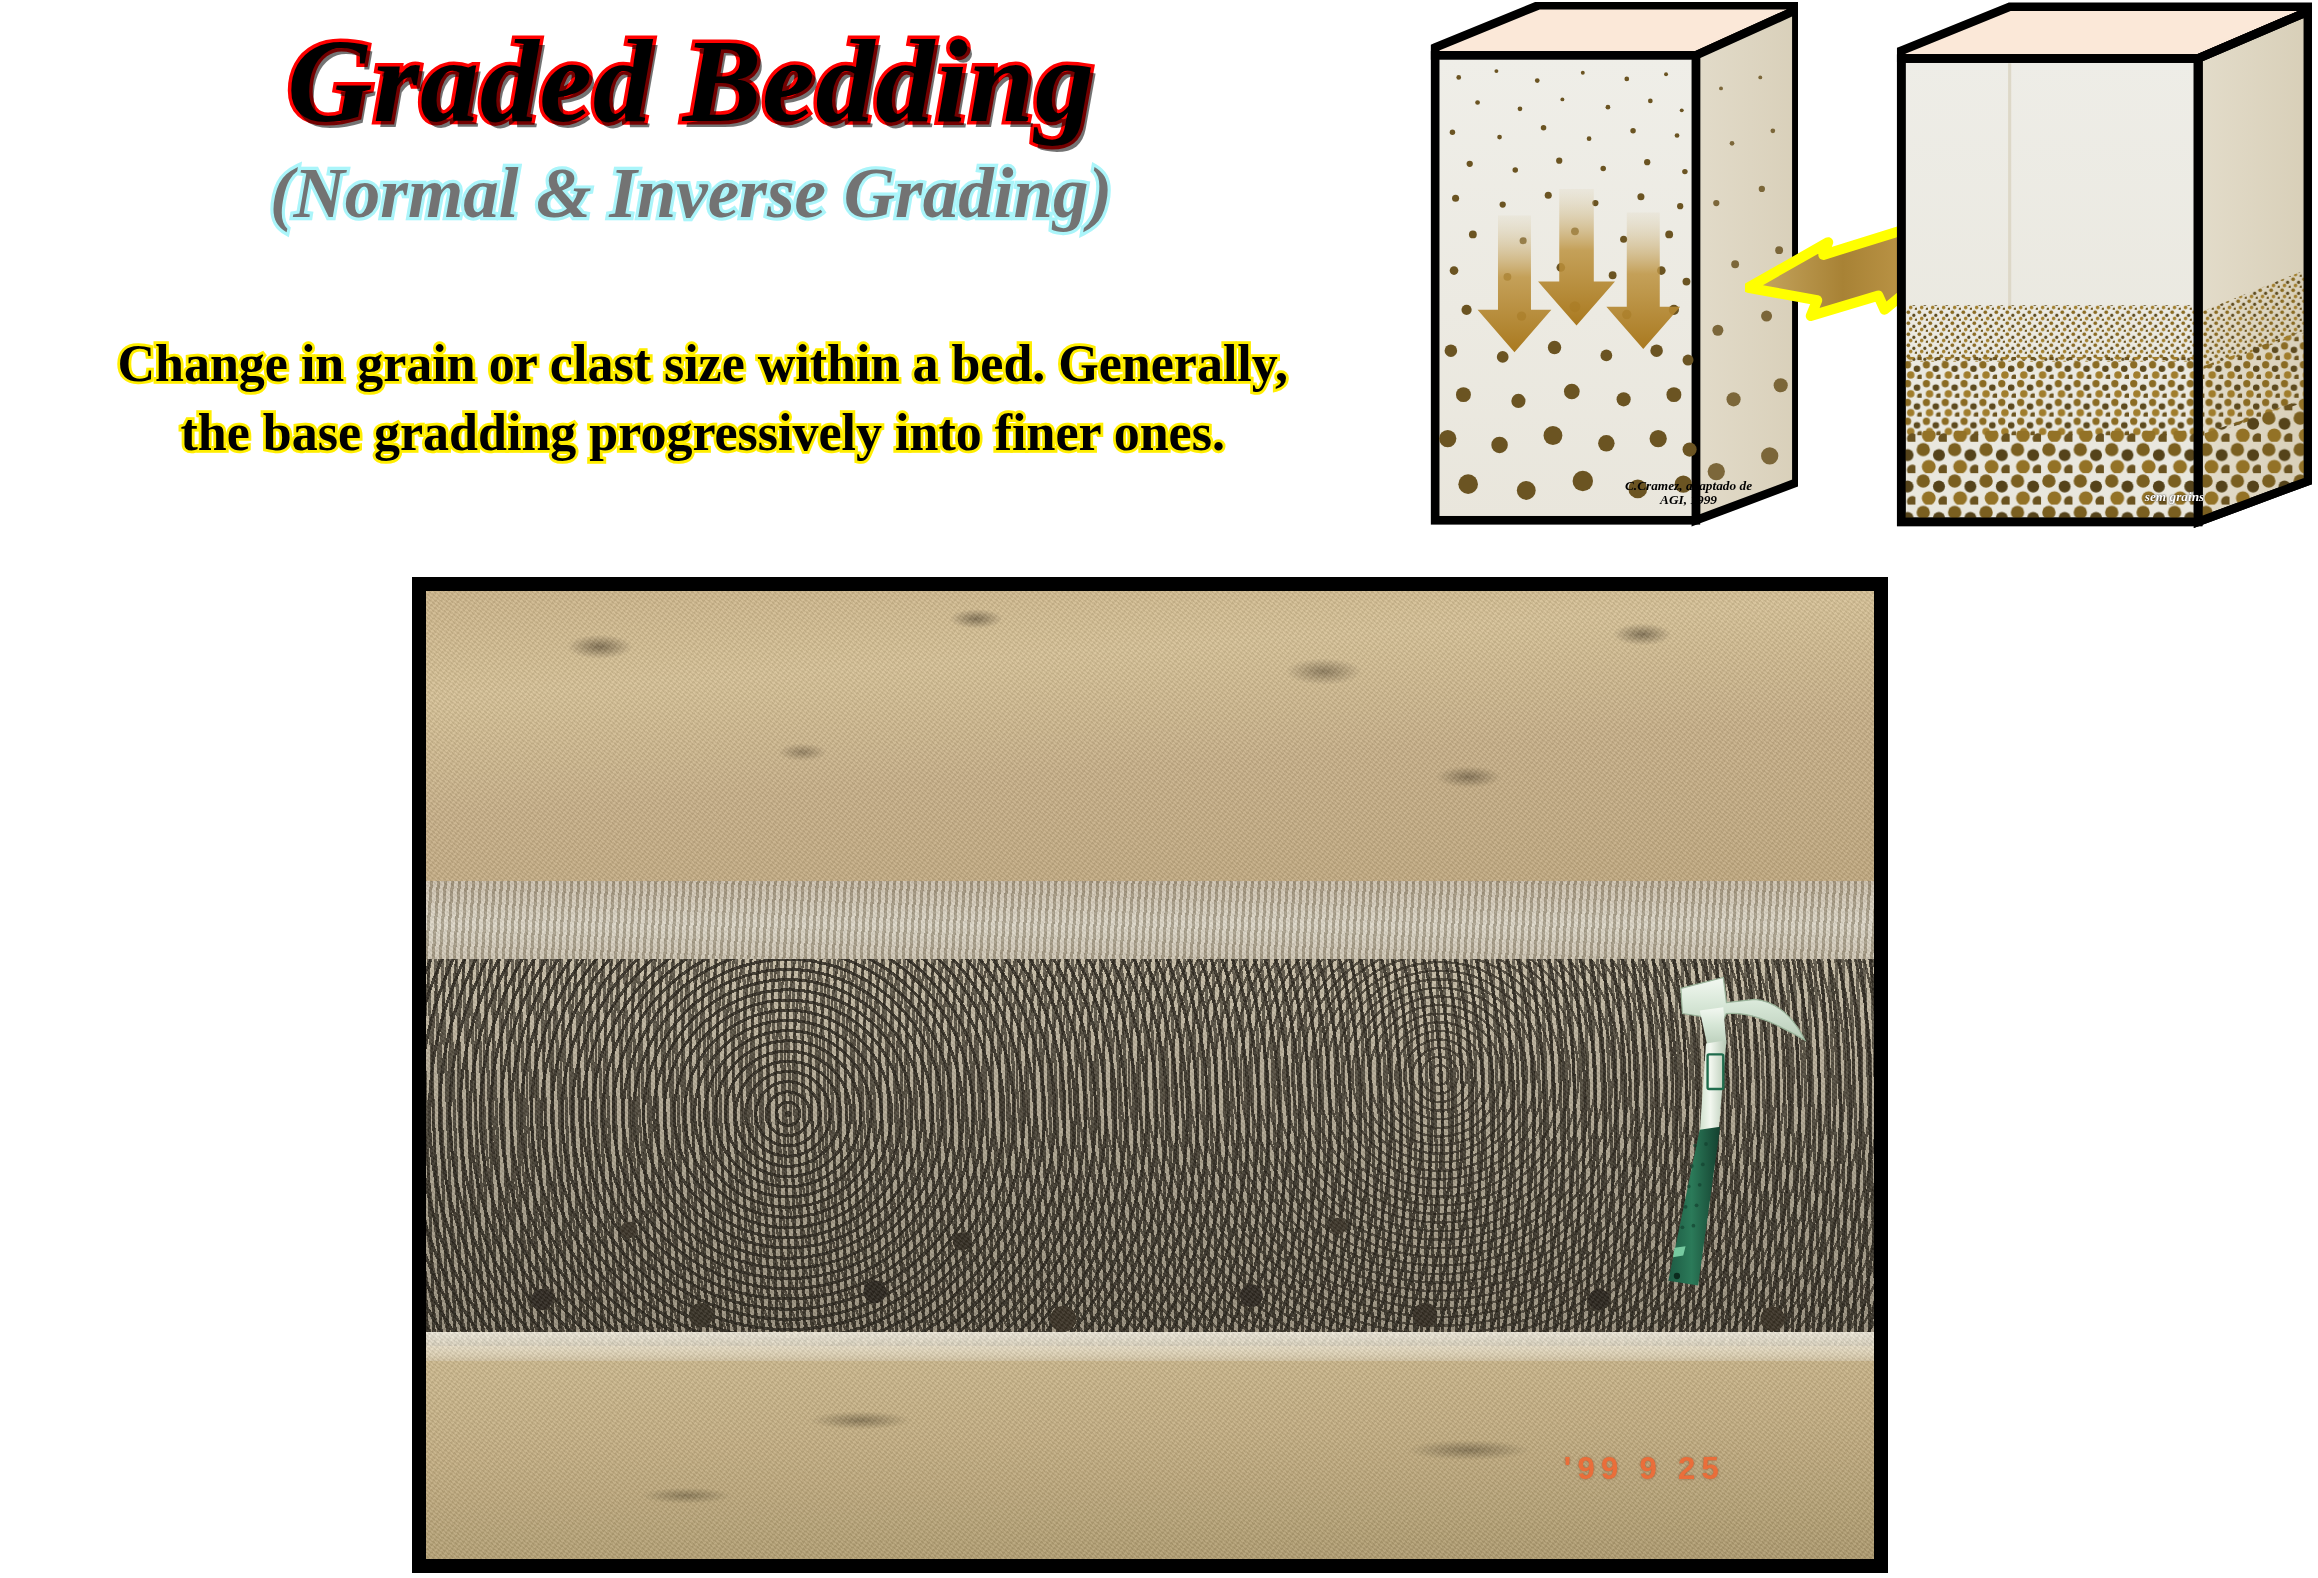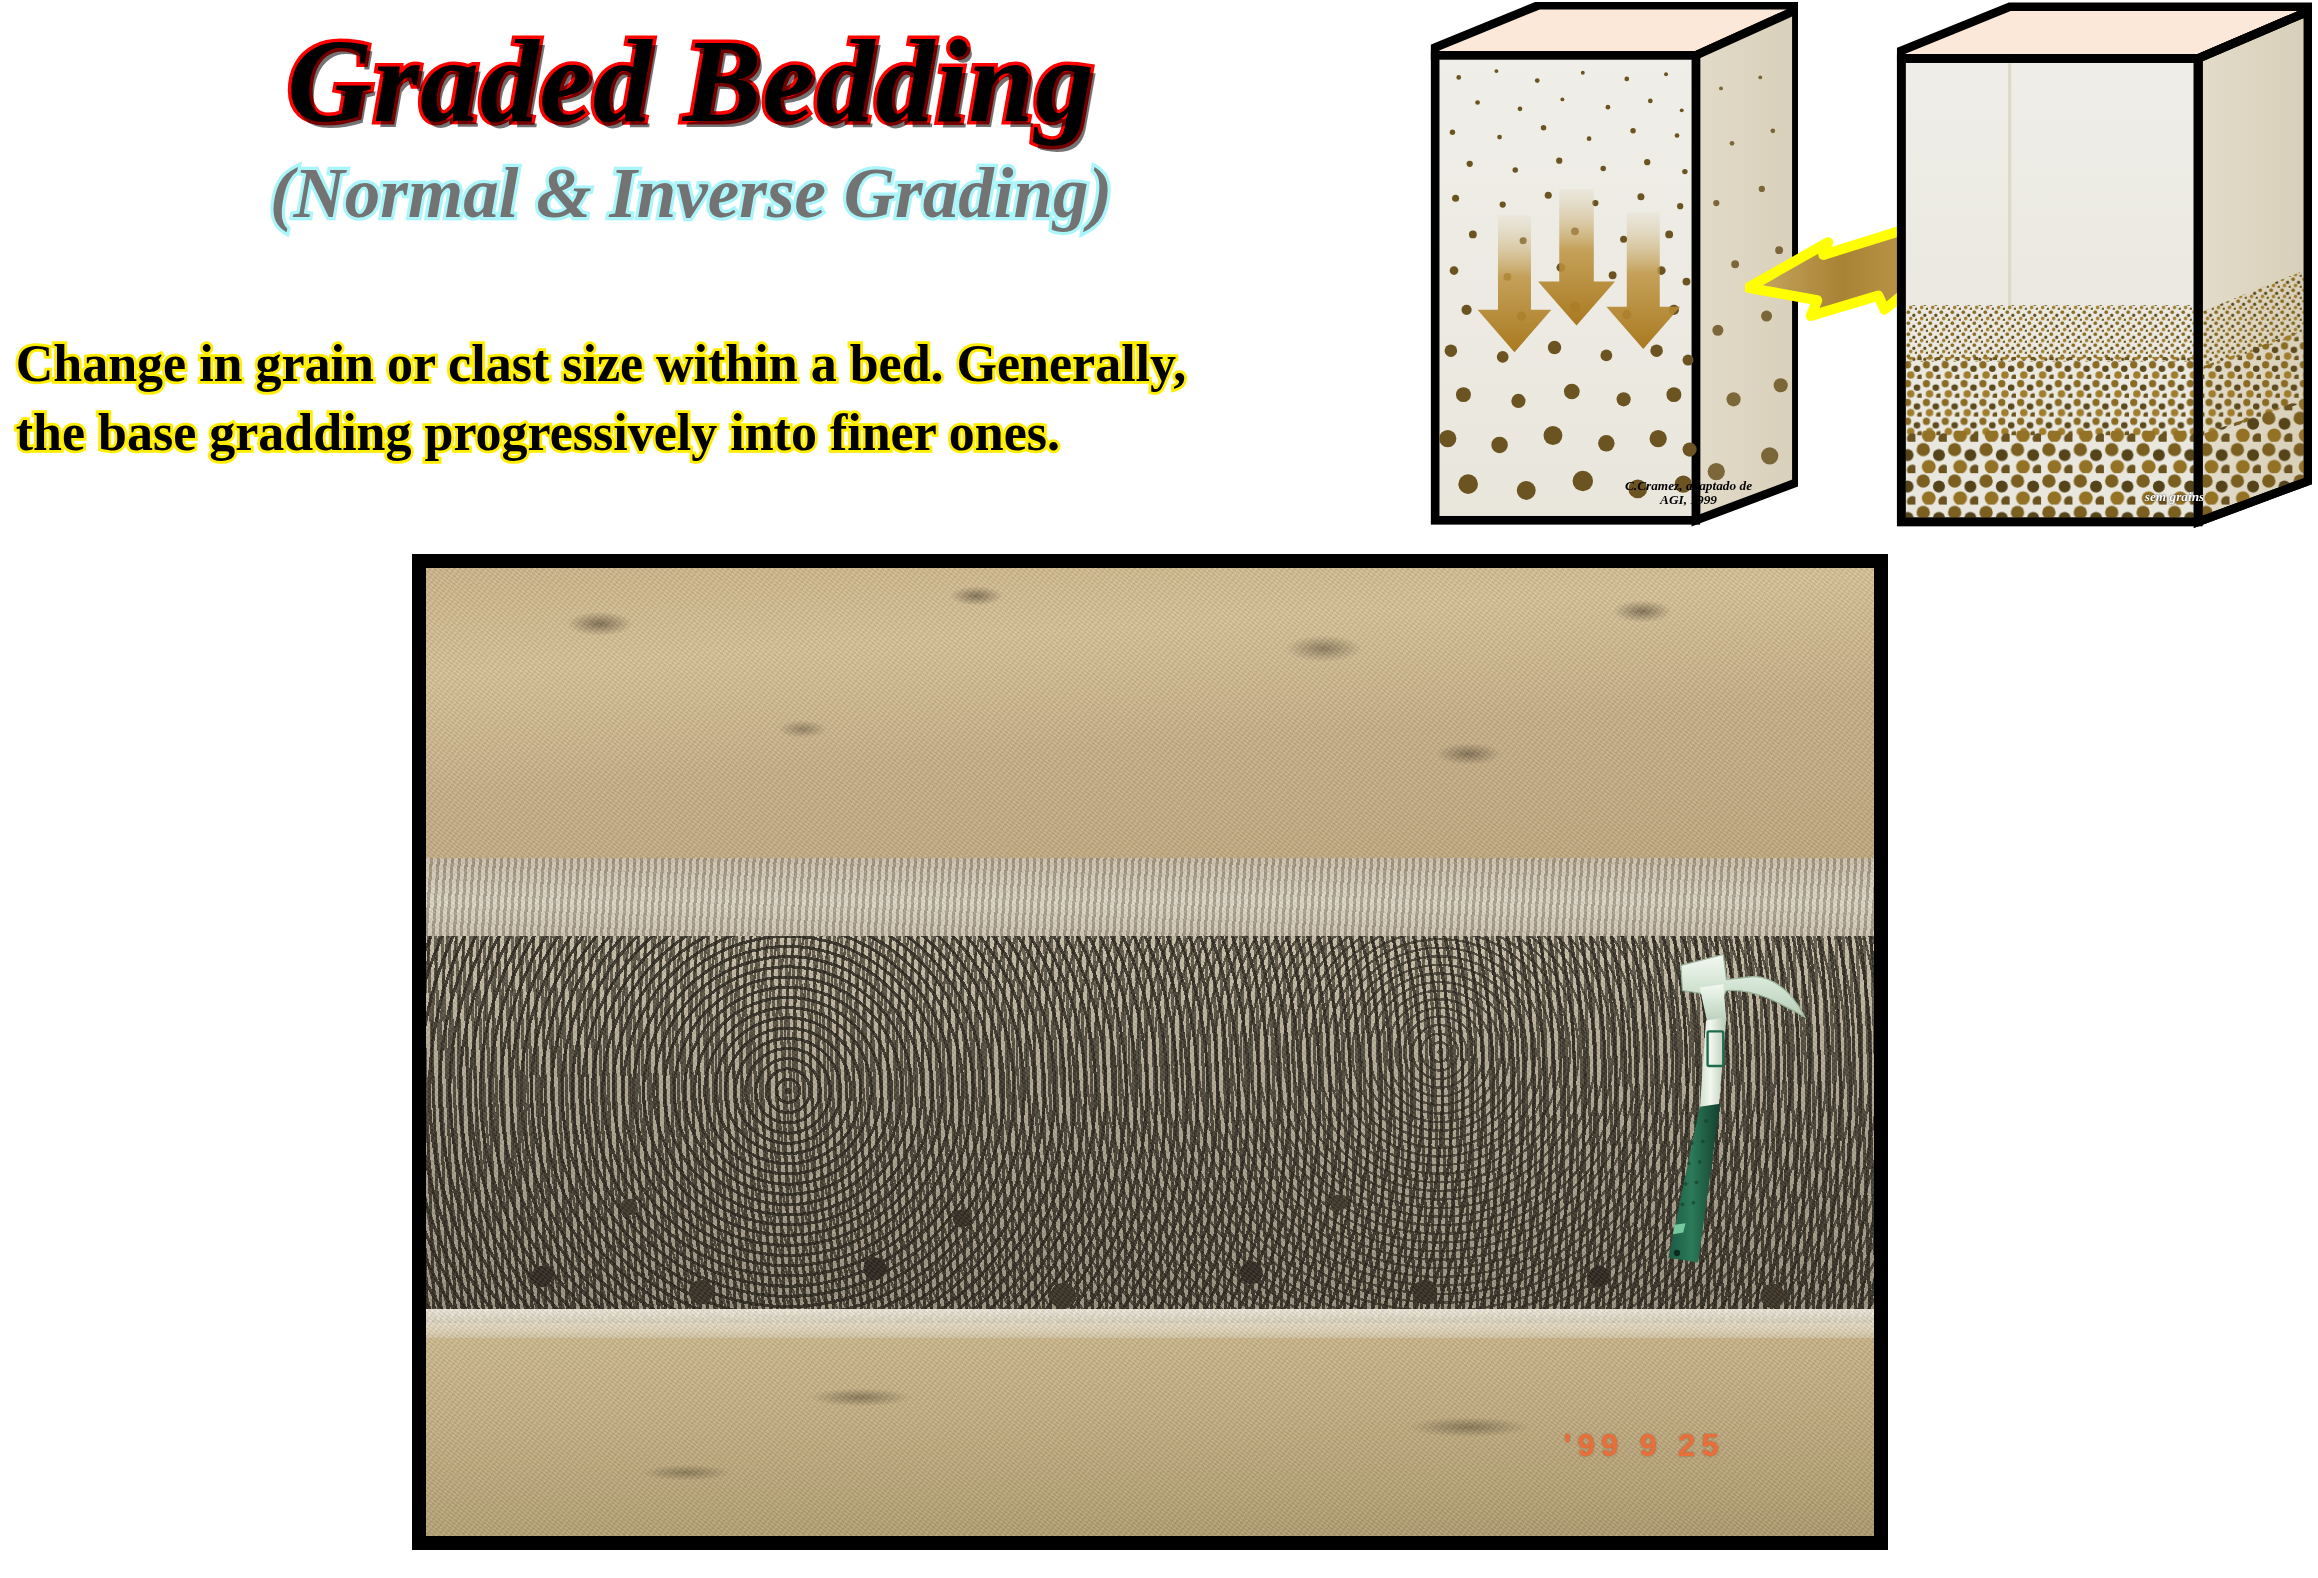--- a/index.html
+++ b/index.html
@@ -44,20 +44,21 @@
     color: #737373;
     -webkit-text-stroke: 6.3px #aaf5fa;
     paint-order: stroke fill;
     margin: 14px 0 0 0;
   }
   #body-paragraph {
     position: absolute;
     left: 15.7px;
     top: 330px;
     width: 1374px;
+    text-align: center;
     font-family: "Liberation Serif", serif;
     font-weight: bold;
     font-size: 52px;
     line-height: 1.32;
     color: #000000;
     -webkit-text-stroke: 5.5px #ffee00;
     paint-order: stroke fill;
   }
   #body-paragraph .ln { display: block; }
 
@@ -101,21 +102,21 @@
     left: 1745px;
     top: 206px;
     width: 196px;
     height: 118px;
   }
 
   
   #photo-frame {
     position: absolute;
     left: 412px;
-    top: 554px;
+    top: 577px;
     width: 1476px;
     height: 996px;
     background: #000000;
     padding: 14px;
     box-sizing: border-box;
   }
   #photo {
     position: relative;
     width: 100%;
     height: 100%;

